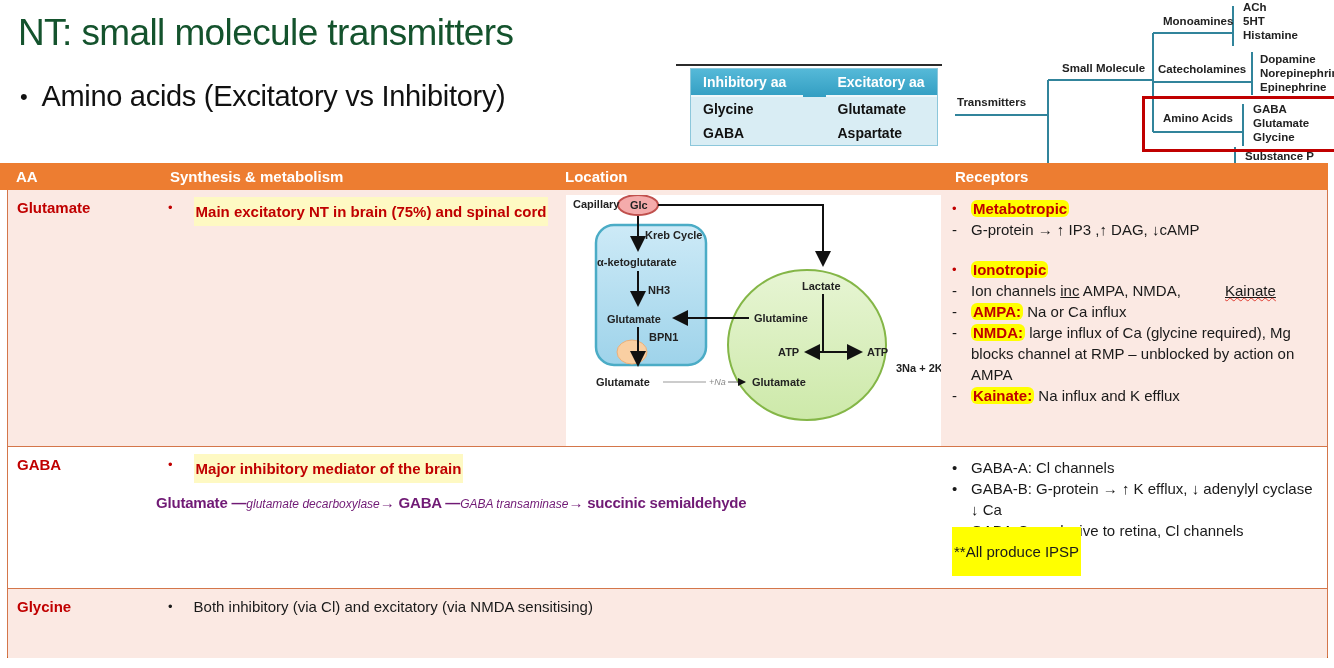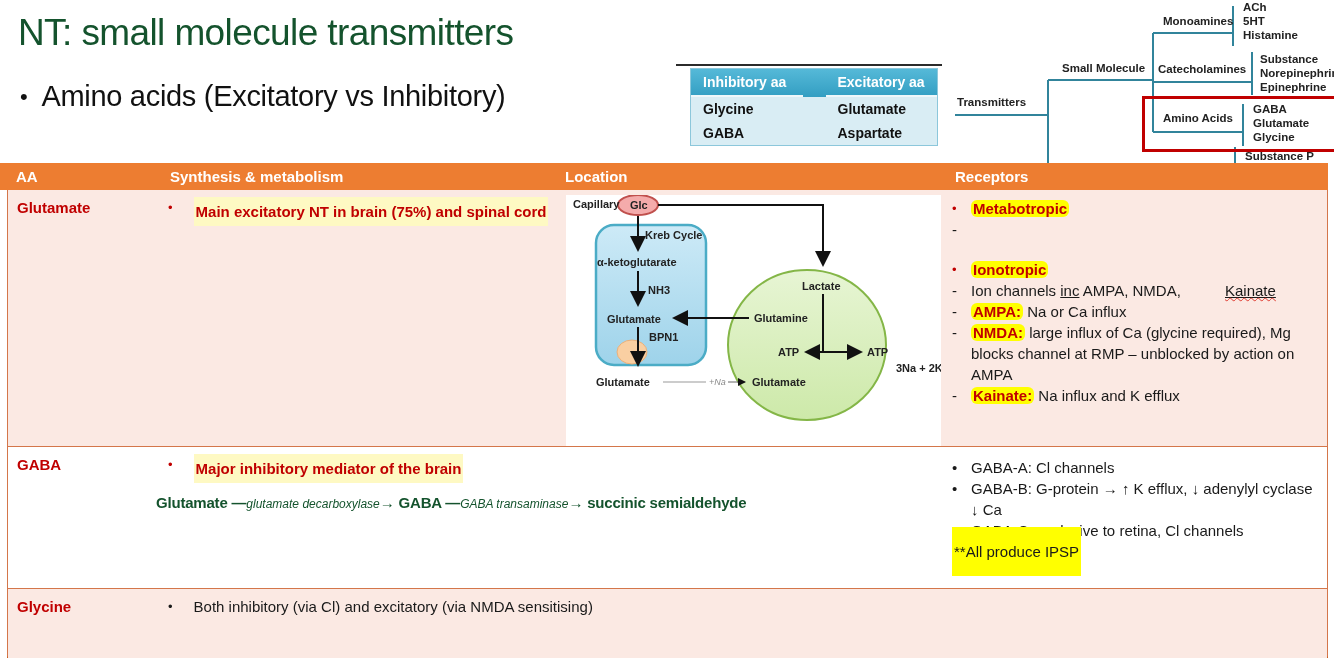--- a/index.html
+++ b/index.html
@@ -42,21 +42,21 @@
   .rec{position:absolute;left:944px;top:8px;width:372px;line-height:21px;}
   .rline{display:flex;}
   .rline .mk{width:19px;flex:none;}
   .rline .mk.red{color:#c00000;font-size:13px;}
   .hl-key{background:#ffff00;color:#c00000;font-weight:bold;padding:0 2px;border-radius:6px;}
   .hl-note{background:#ffff00;color:#1a1a1a;padding:16px 2px;}
   .gap{height:19px;}
   .u{text-decoration:underline;}
   .sq{text-decoration:underline wavy #e03c31;text-decoration-thickness:1px;margin-left:40px;}
   
-  .pathway{position:absolute;left:148px;top:47px;white-space:nowrap;color:#14532d;text-align:right;}
+  .pathway{position:absolute;left:148px;top:47px;white-space:nowrap;color:#701a75;text-align:right;}
   .pw-b{font-weight:600;font-size:15px;letter-spacing:-0.2px;}
   .pw-i{font-style:italic;font-size:12px;}
   
   .diagram{position:absolute;left:558px;top:5px;width:375px;height:271px;background:#fff;}
   .dtxt{font-family:"Liberation Sans",sans-serif;font-size:11px;font-weight:600;fill:#222;}
   .dtxt.small{font-size:9px;font-weight:400;fill:#888;font-style:italic;}
 </style>
 </head>
 <body>
 
@@ -100,21 +100,21 @@
         <path d="M295 147 V163"></path>
       </g>
     </svg>
     <div class="tlabel" style="left:17px;top:96px">Transmitters</div>
     <div class="tlabel" style="left:122px;top:62px">Small Molecule</div>
     <div class="tlabel" style="left:223px;top:15px">Monoamines</div>
     <div class="tlabel" style="left:303px;top:1px">ACh</div>
     <div class="tlabel" style="left:303px;top:15px">5HT</div>
     <div class="tlabel" style="left:303px;top:29px">Histamine</div>
     <div class="tlabel" style="left:218px;top:63px">Catecholamines</div>
-    <div class="tlabel" style="left:320px;top:53px">Substance</div>
+    <div class="tlabel" style="left:320px;top:53px">Dopamine</div>
     <div class="tlabel" style="left:320px;top:67px">Norepinephrine</div>
     <div class="tlabel" style="left:320px;top:81px">Epinephrine</div>
     <div class="tlabel" style="left:223px;top:112px">Amino Acids</div>
     <div class="tlabel" style="left:313px;top:103px">GABA</div>
     <div class="tlabel" style="left:313px;top:117px">Glutamate</div>
     <div class="tlabel" style="left:313px;top:131px">Glycine</div>
     <div class="tlabel" style="left:305px;top:150px">Substance P</div>
     <div class="redbox"></div>
   </div>
 
@@ -187,20 +187,21 @@
         </svg>
       </div>
 
       <div class="rec">
         <div class="rline">
           <span class="mk red">•</span>
           <span><span class="hl-key">Metabotropic</span></span>
         </div>
         <div class="rline">
           <span class="mk">-</span>
+          <span class="plain">G-protein → ↑ IP3 ,↑ DAG, ↓cAMP</span>
         </div>
         <div class="gap"></div>
         <div class="rline">
           <span class="mk red">•</span>
           <span><span class="hl-key">Ionotropic</span></span>
         </div>
         <div class="rline">
           <span class="mk">-</span>
           <span class="plain"><span>Ion channels </span><span class="u">inc</span><span> AMPA, NMDA, </span><span class="u"><span class="sq">Kainate</span></span></span>
         </div>

